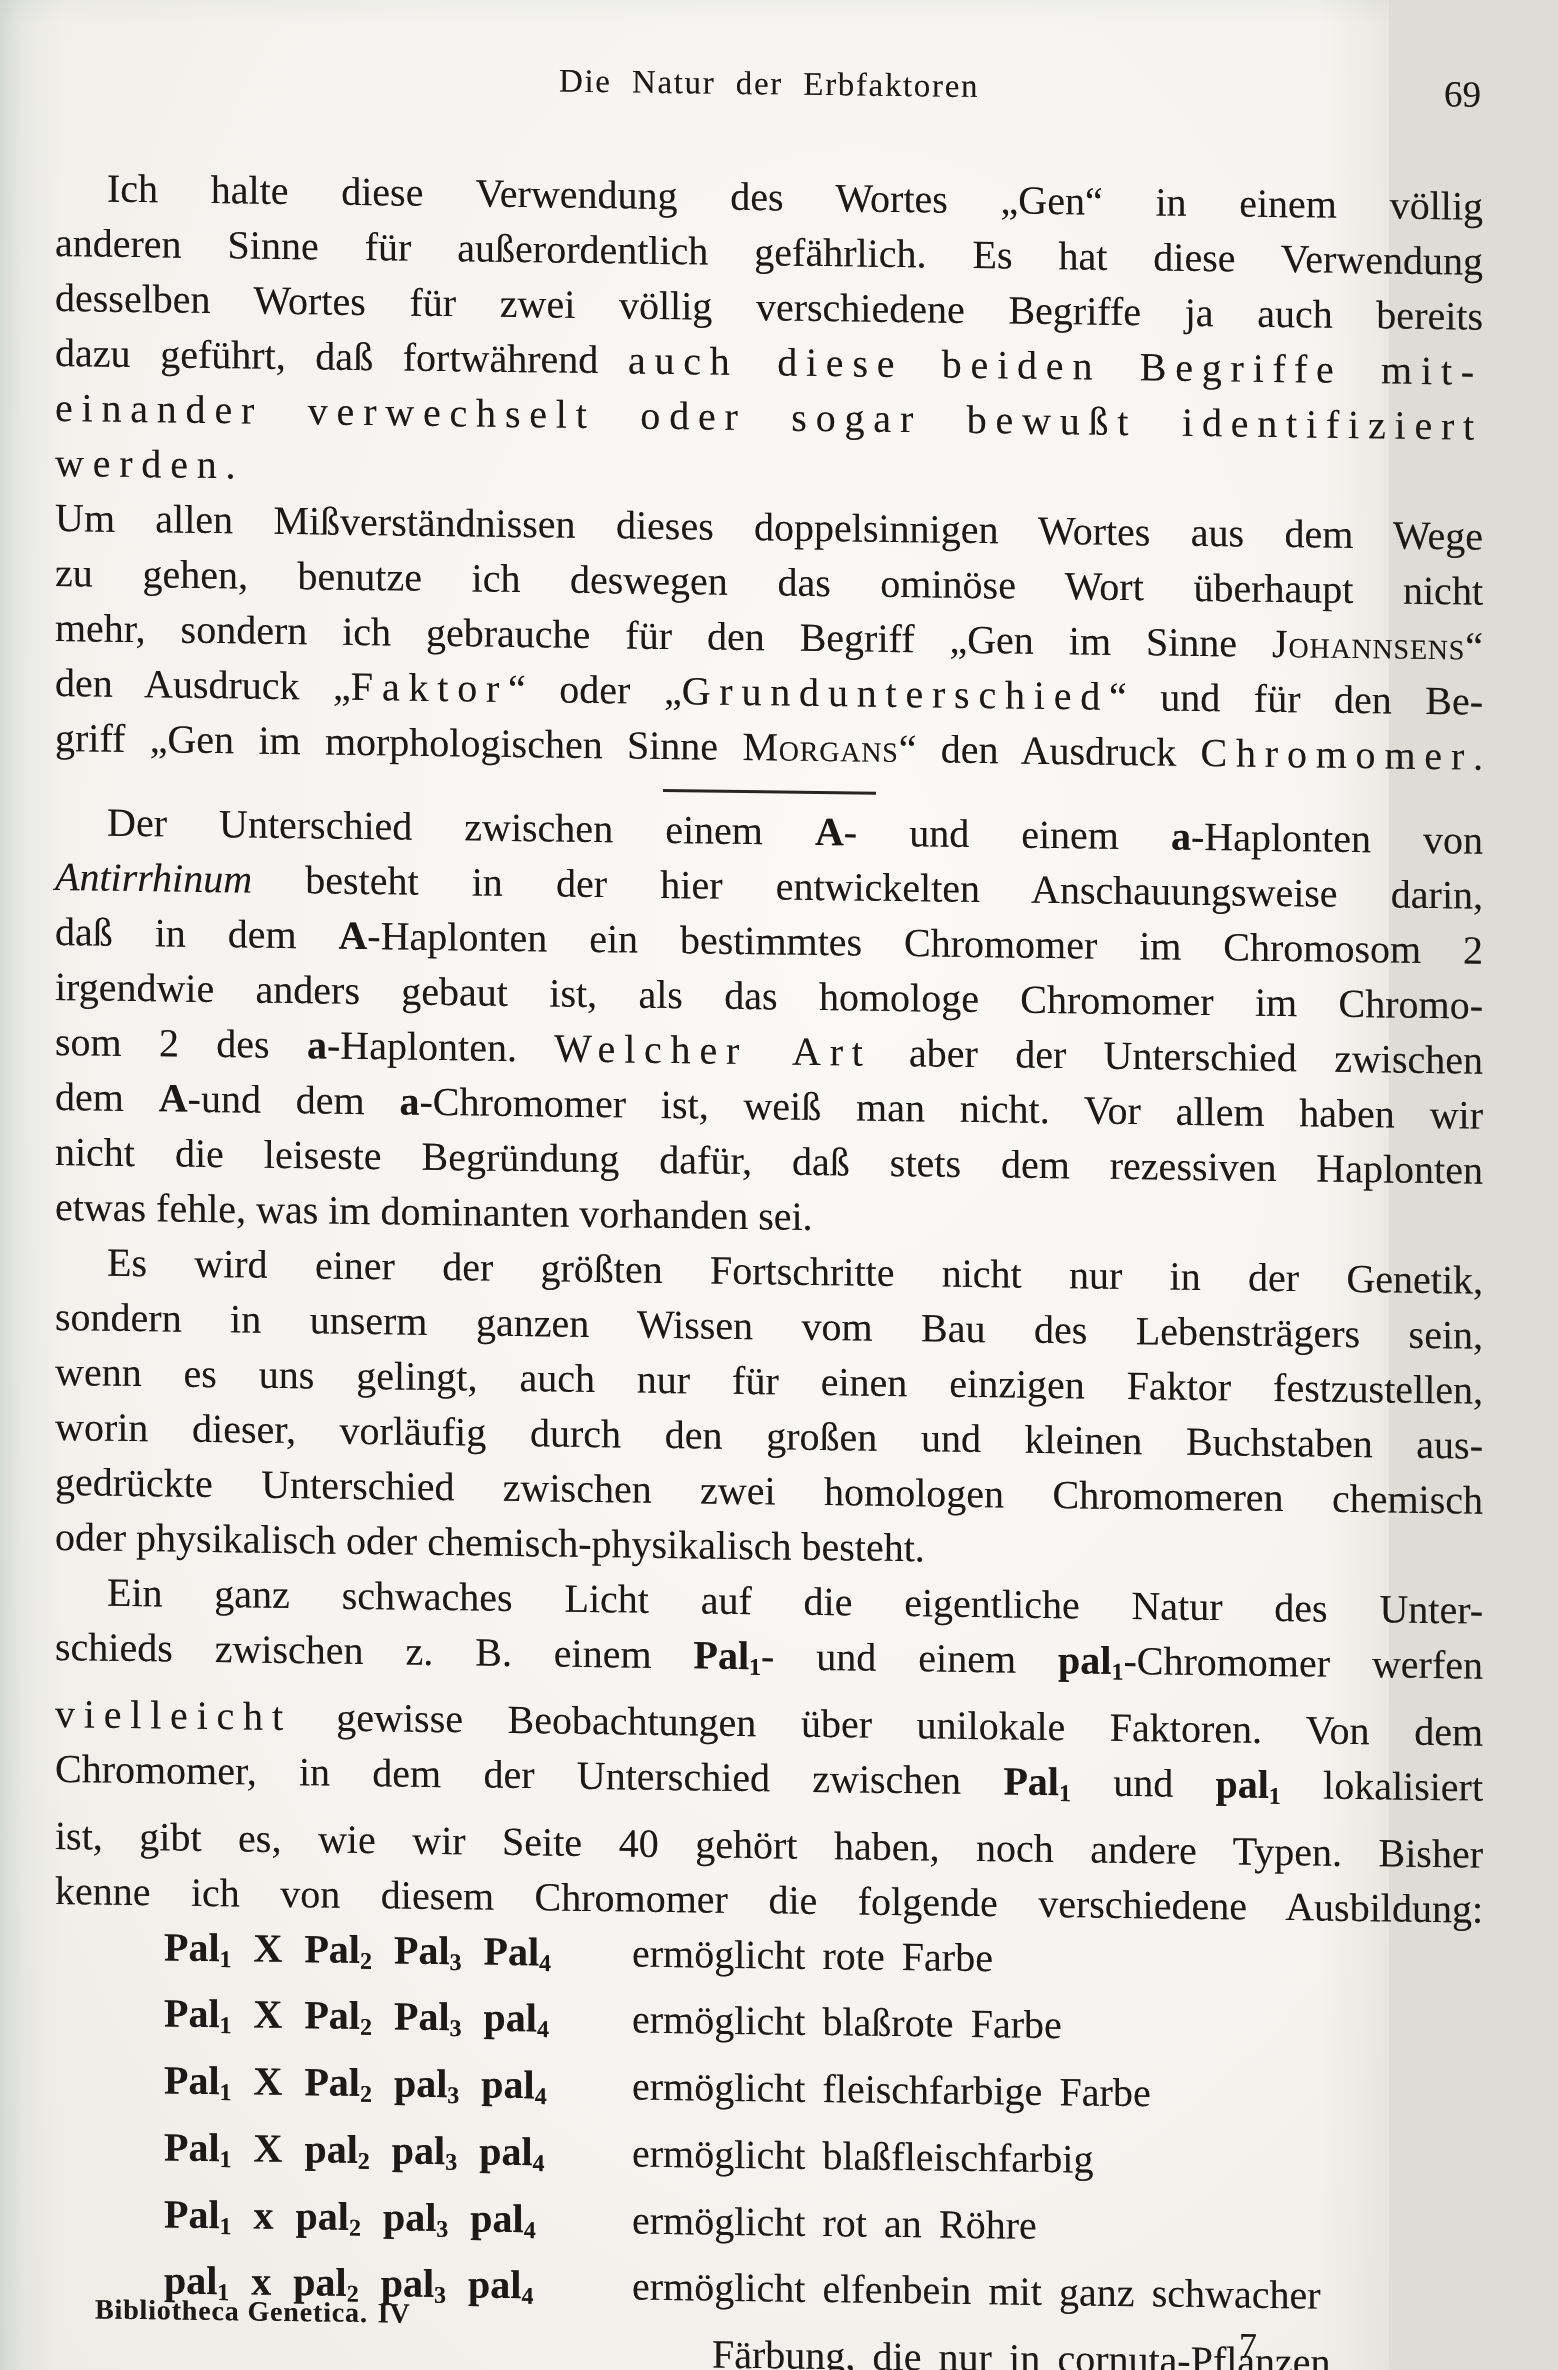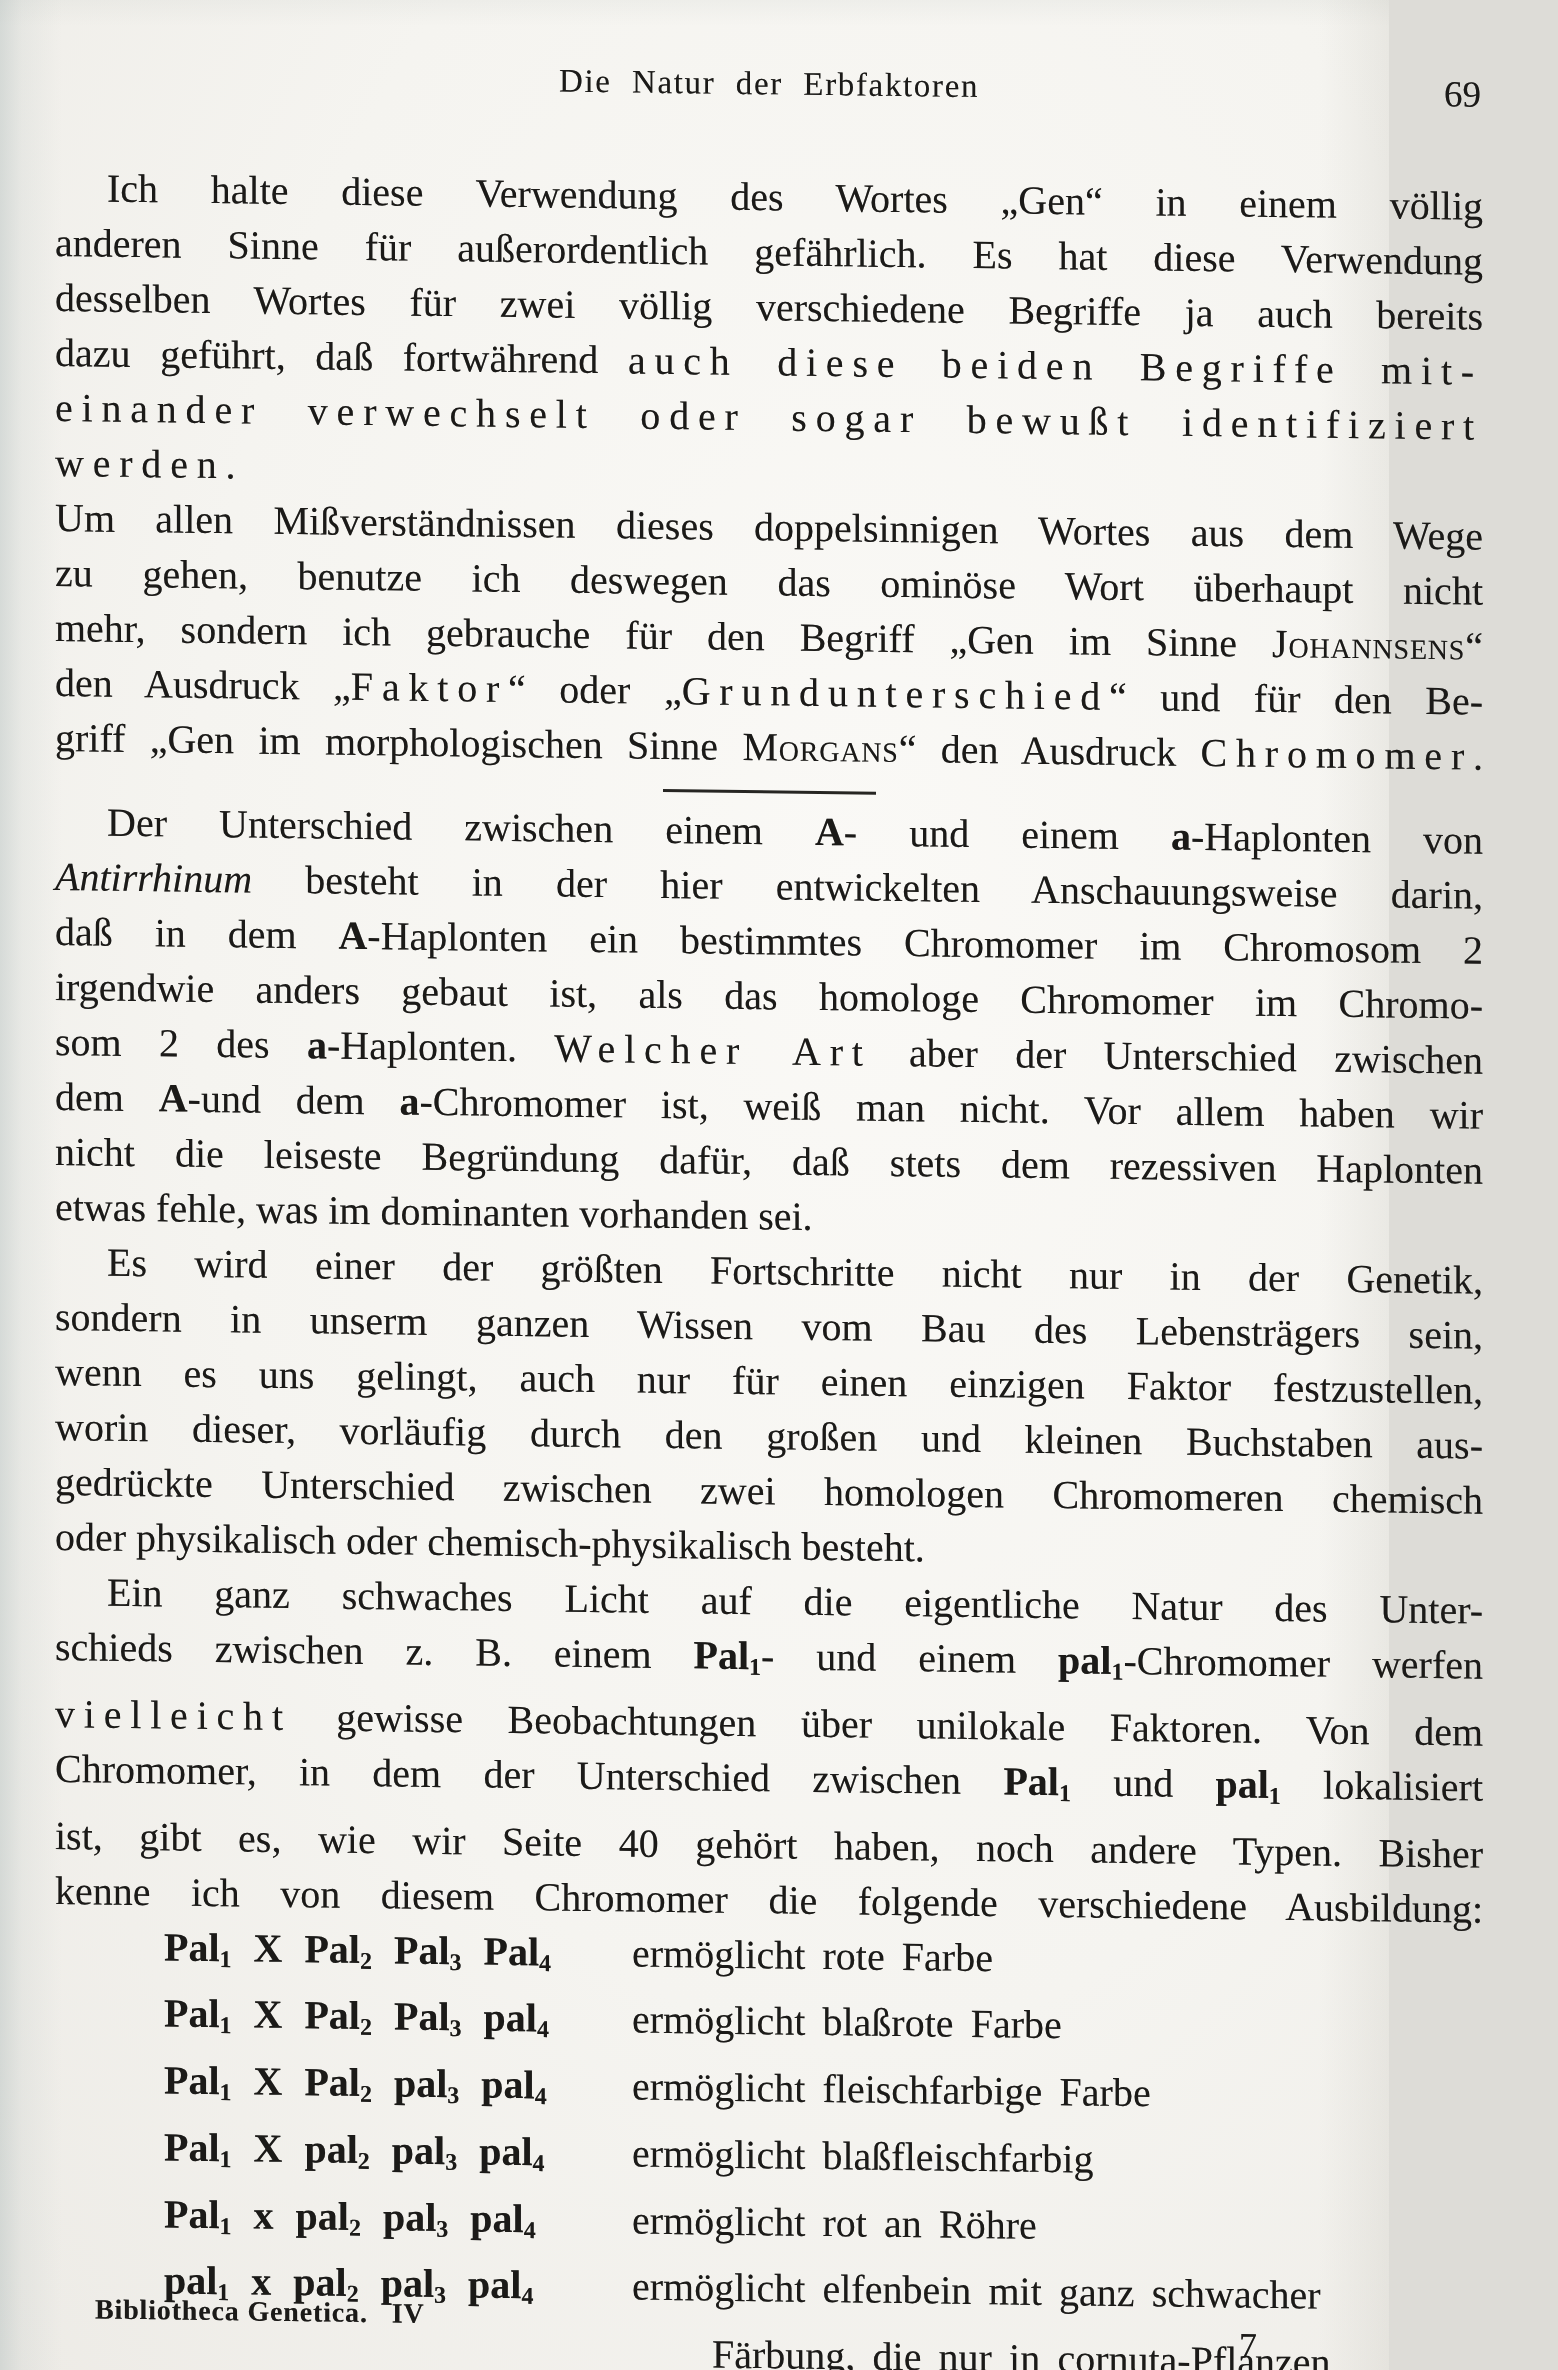--- a/index.html
+++ b/index.html
@@ -59,21 +59,21 @@
   }
   .glist{margin:0;}
   .grow{display:flex;line-height:55px;padding-left:109px;}
   .gformula{width:468px;flex:0 0 468px;font-weight:bold;word-spacing:.30em;}
   .geffect{flex:1;word-spacing:.18em;}
   .gcont{line-height:55px;padding-left:657px;word-spacing:.18em;}
   .footer-imprint{
     position:absolute;left:40px;top:2241px;
     font-size:28px;font-weight:bold;letter-spacing:.03em;
   }
-  .footer-imprint .vol{margin-left:24px;}
+  .footer-imprint .vol{margin-left:10px;}
   .sheet-signature{
     position:absolute;left:1184px;top:2257px;
     font-size:36px;
   }
 </style>
 </head>
 <body>
 
 <div class="page">
   <div class="content">

